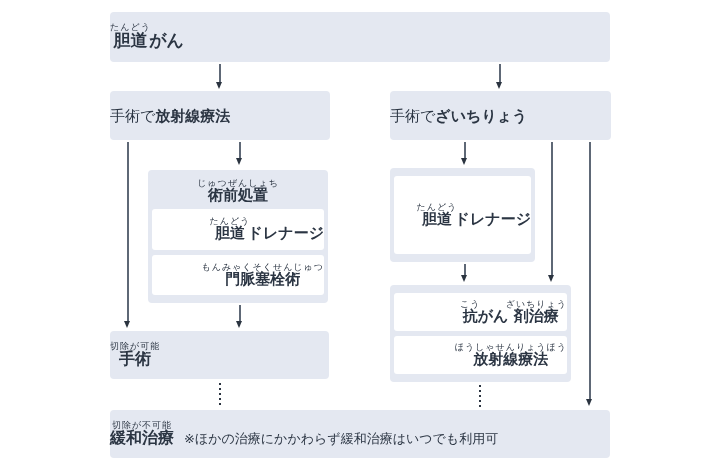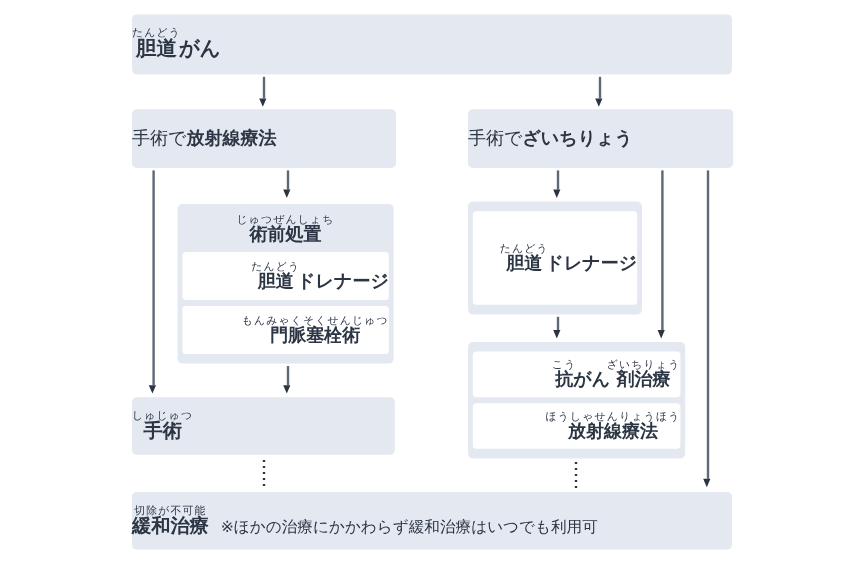--- a/index.html
+++ b/index.html
@@ -83,21 +83,21 @@
     </div>
     <div class="inner">
       <div class="label"><ruby>門脈塞栓術<rt>もんみゃくそくせんじゅつ</rt></ruby></div>
     </div>
   </div>
 
   <div class="vline" style="left:239px; top:305px; height:16px;"></div>
   <div class="ahead" style="left:236px; top:321px;"></div>
 
   <div class="box" style="left:110px; top:331px; width:219px; height:48px;">
-    <div class="label surg"><ruby>手術<rt>しゅじゅつ</rt></ruby></div>
+    <div class="label surg"><ruby>手術<rt>切除が可能</rt></ruby></div>
   </div>
 
   <div class="vdots" style="left:219px; top:383px; height:24px;"></div>
 
   <div class="vline" style="left:464px; top:142px; height:16px;"></div>
   <div class="ahead" style="left:461px; top:158px;"></div>
   <div class="vline" style="left:551px; top:142px; height:133px;"></div>
   <div class="ahead" style="left:548px; top:275px;"></div>
   <div class="vline" style="left:589px; top:142px; height:257px;"></div>
   <div class="ahead" style="left:586px; top:399px;"></div>

